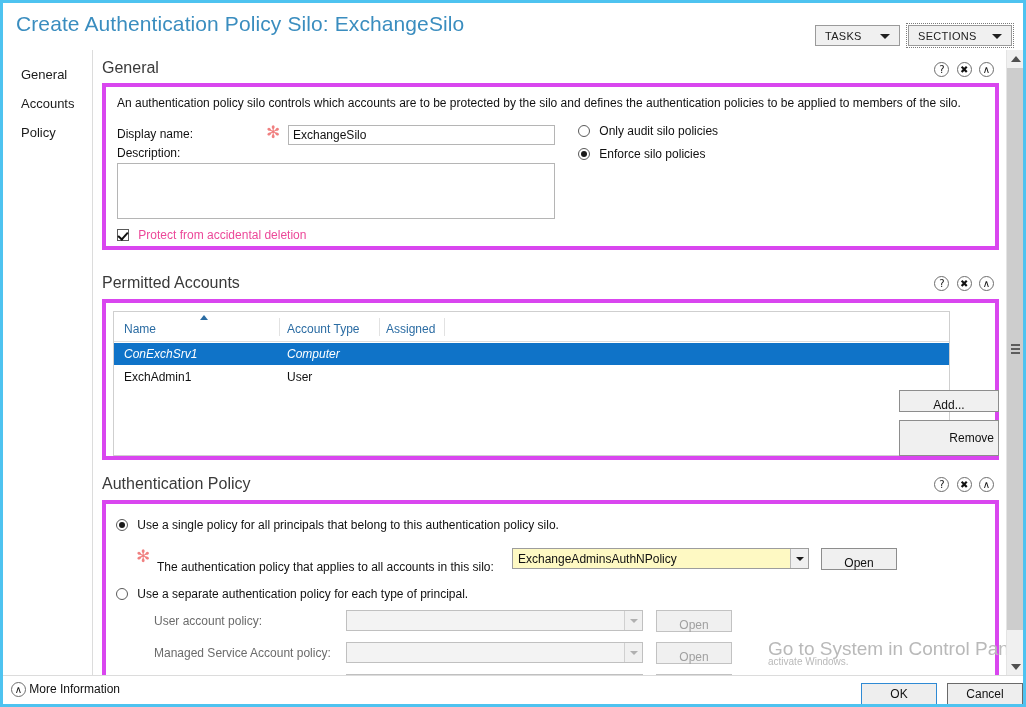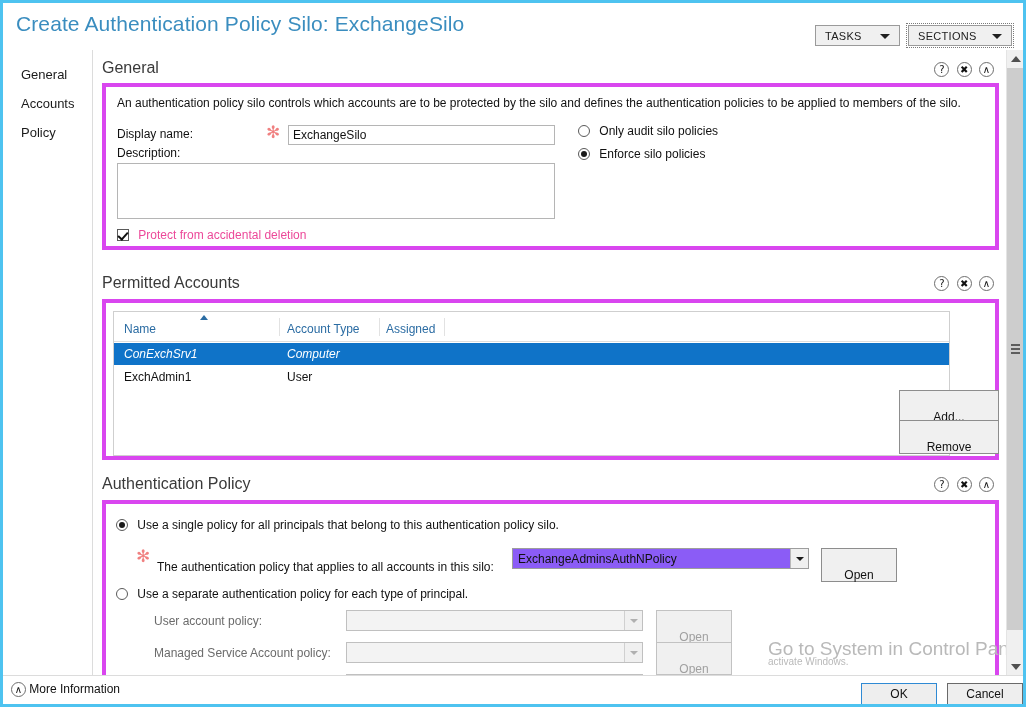--- a/index.html
+++ b/index.html
@@ -261,30 +261,30 @@
 
   .btn {
     position: absolute;
     border: 1px solid #8d8d8d;
     background: #f0f0f0;
     font-size: 12px;
     color: #111;
     text-align: center;
     cursor: default;
     font-family: "Liberation Sans", sans-serif;
-    padding: 16px;
+    padding: 4px;
     line-height: 20px;
   }
   .btn:disabled, .btn.dis { color: #a0a0a0; border-color: #c2c2c2; }
 
   
   .combo {
     position: absolute;
     border: 1px solid #9d9d9d;
-    background: #8b5cf6;
+    background: #fef9c3;
     height: 21px;
   }
   .combo .val {
     position: absolute;
     left: 5px; top: 3px;
     font-size: 12px;
     color: #111;
     white-space: nowrap;
   }
   .combo .btnpart {
@@ -490,21 +490,21 @@
             <span class="c" style="left:272px;"></span>
           </div>
           <div class="list-row" style="top:54px;">
             <span class="c" style="left:10px;">ExchAdmin1</span>
             <span class="c" style="left:173px;">User</span>
             <span class="c" style="left:272px;"></span>
           </div>
         </div>
 
         <button class="btn" style="left:793px; top:87px; width:100px; height:22px;">Add...</button>
-        <button class="btn" style="left:793px; top:117px; width:100px; height:22px;">Remove</button>
+        <button class="btn" style="left:793px; top:117px; width:100px; height:36px;text-align:right;">Remove</button>
       </div>
 
       <div class="sec-head" style="top:425px;">Authentication Policy</div>
       <div class="sec-icons" style="right:16px; top:427px;">
         <span class="circ-icon"><span class="g">?</span></span>
         <span class="circ-icon"><span class="g">✖</span></span>
         <span class="circ-icon"><span class="g">∧</span></span>
       </div>
 
       <div class="sec-box" style="top:450px; width:897px; height:180px;">

